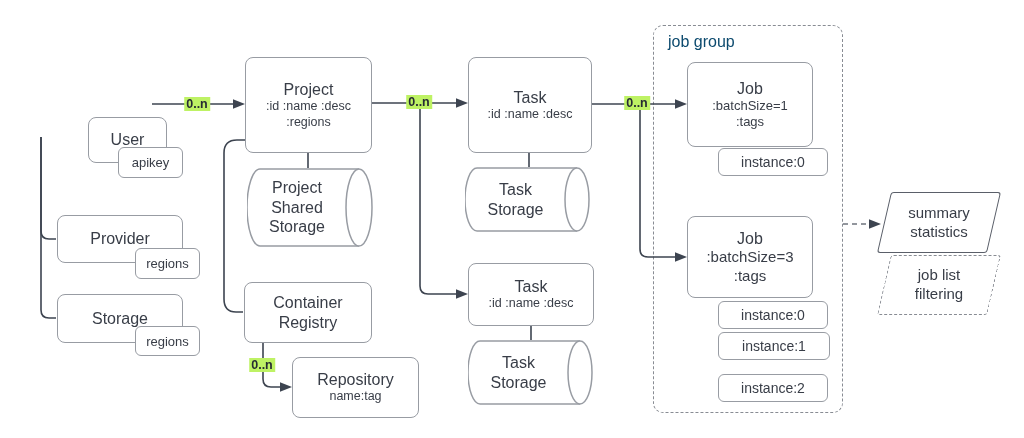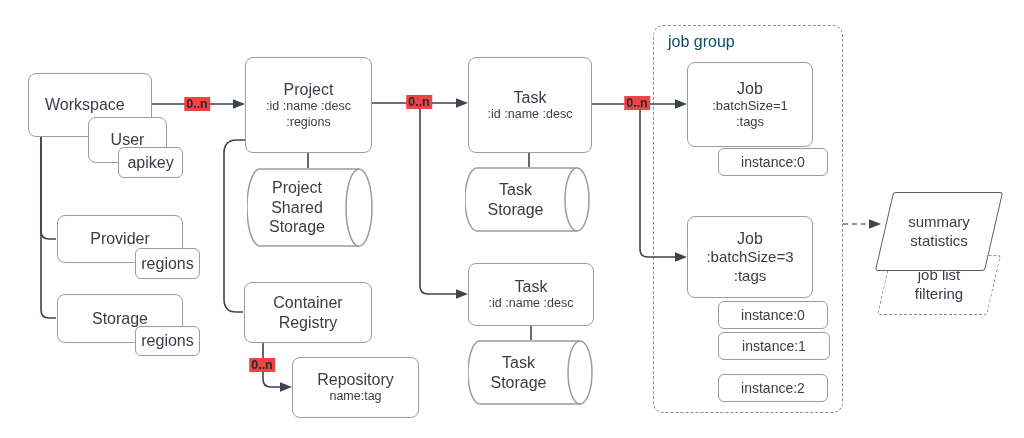--- a/index.html
+++ b/index.html
@@ -9,21 +9,21 @@
     overflow:hidden;
   }
   .node {
     position:absolute; box-sizing:border-box; background:#ffffff;
     border:1.5px solid #989ca3; border-radius:8px;
     display:flex; flex-direction:column; align-items:center; justify-content:center;
     text-align:center;
   }
   .title { font-size:16px; line-height:1.2; white-space:pre-line; }
   .attrs { font-size:12.5px; line-height:1.25; white-space:pre-line; }
-  .small { border-radius:6px; font-size:16px; }
+  .small { border-radius:6px; font-size:13px; }
   .instance { border-radius:6px; font-size:14px; }
   .edge-layer { position:absolute; left:0; top:0; pointer-events:none; }
   .cyl { position:absolute; }
   .cyl path, .cyl ellipse { stroke:#989ca3; stroke-width:1.5; }
   .cyl-text {
     position:absolute; display:flex; align-items:center; justify-content:center;
     text-align:center; font-size:16px; line-height:1.22; white-space:pre-line;
   }
   .group-box {
     position:absolute; box-sizing:border-box;
@@ -37,21 +37,21 @@
     border:1.5px solid #5a5f69; border-radius:3px; box-sizing:border-box;
   }
   .para-shape.dashed { border-style:dashed; border-color:#888c93; }
   .para-text {
     position:absolute; left:0; top:0; width:100%; height:100%;
     display:flex; align-items:center; justify-content:center;
     text-align:center; font-size:15px; line-height:1.25; white-space:pre-line;
   }
   .mult {
     position:absolute; transform:translate(-50%,-50%);
-    background:#ef4444; padding:0 2px;
+    background:#bef264; padding:0 2px;
     font-size:12.5px; font-weight:bold; color:#262b33;
   }
   svg.conn path { stroke:#3d4450; stroke-width:1.6; fill:none; }
   svg.conn path.dash { stroke-dasharray:5 4; stroke:#6f747d; }
   svg.conn polygon { fill:#3d4450; stroke:none; }
 </style>
 </head>
 <body>
 
 <div id="canvas">
@@ -75,23 +75,20 @@
     <polygon points="687,257 675,252.2 675,261.8"></polygon>
     <path d="M263,343 V379 Q263,387 271,387 H280"></path>
     <polygon points="292,387 280,382.2 280,391.8"></polygon>
     <path d="M308,153 V168"></path>
     <path d="M529,153 V167"></path>
     <path d="M531,326 V340"></path>
     <path class="dash" d="M843,224 H869"></path>
     <polygon points="881,224 869,219.2 869,228.8"></polygon>
   </svg>
 
-  <div class="node" style="left:28px;top:73px;width:124px;height:64px;align-items:flex-start;padding-left:16px">
-    <div class="title">Workspace</div>
-  </div>
   <div class="node" style="left:88px;top:117px;width:79px;height:46px">
     <div class="title">User</div>
   </div>
   <div class="node small" style="left:118px;top:147px;width:65px;height:31px">
     <div>apikey</div>
   </div>
 
   <div class="node" style="left:57px;top:215px;width:126px;height:48px">
     <div class="title">Provider</div>
   </div>
@@ -176,21 +173,21 @@
   </div>
   <div class="node instance" style="left:718px;top:374px;width:110px;height:28px">
     <div>instance:2</div>
   </div>
 
   <div class="para" style="left:875px;top:255px;width:128px;height:60px">
     <div class="para-shape dashed"></div>
     <div class="para-text">job list
 filtering</div>
   </div>
-  <div class="para" style="left:875px;top:192px;width:128px;height:79px">
+  <div class="para" style="left:875px;top:192px;width:128px;height:61px">
     <div class="para-shape"></div>
     <div class="para-text">summary
 statistics</div>
   </div>
 
   <div class="mult" style="left:197px;top:104px">0..n</div>
   <div class="mult" style="left:419px;top:102px">0..n</div>
   <div class="mult" style="left:637px;top:103px">0..n</div>
   <div class="mult" style="left:262px;top:365px">0..n</div>
 

